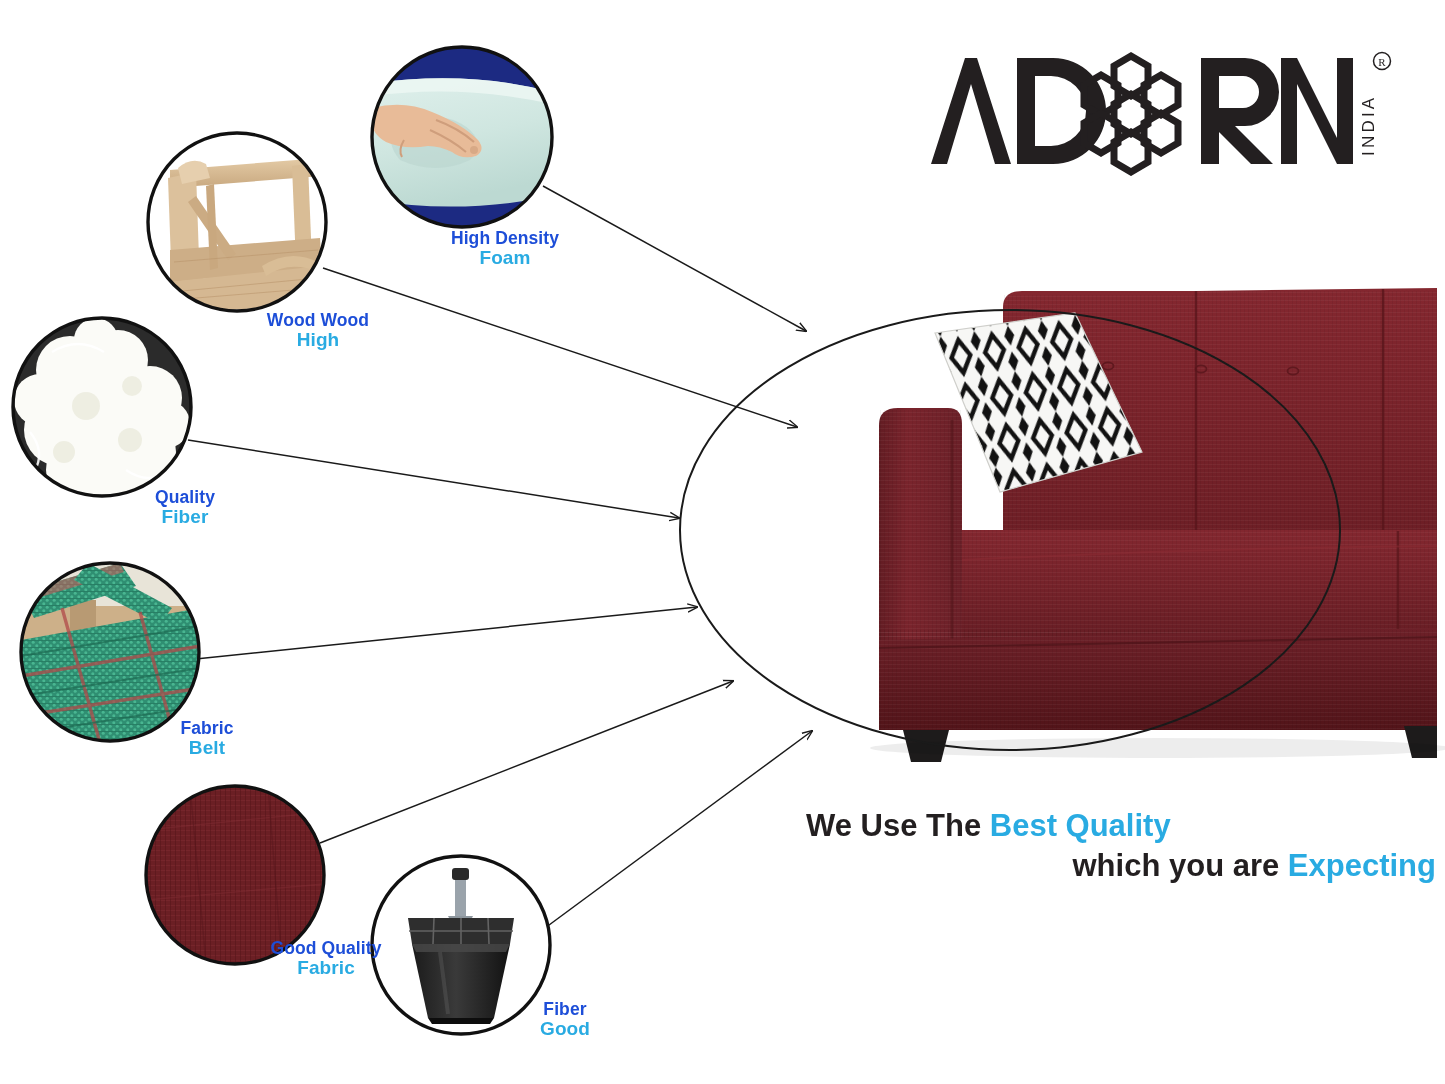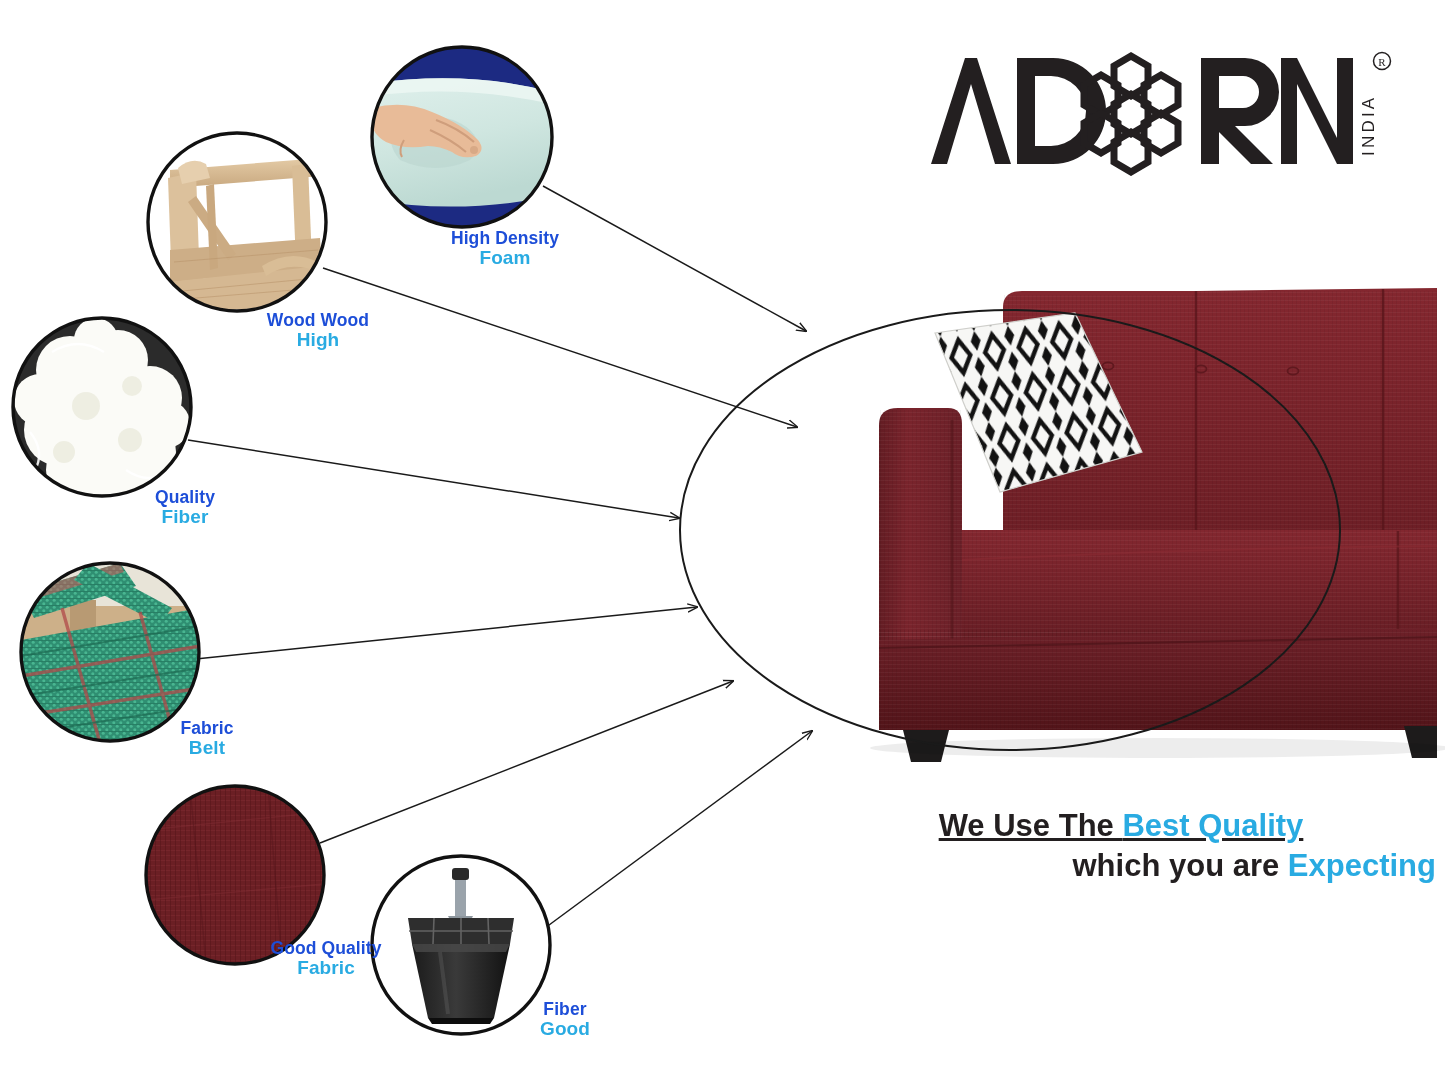--- a/index.html
+++ b/index.html
@@ -68,21 +68,21 @@
     position: absolute;
     left: 806px;
     top: 806px;
     width: 630px;
     z-index: 7;
     color: #231f20;
     font-weight: 700;
     font-size: 31px;
     line-height: 1.28;
   }
-  #tagline .line1 { display: block; text-align: center; text-decoration: underline; }
+  #tagline .line1 { display: block; text-align: left; }
   #tagline .line2 { display: block; text-align: right; }
   #tagline .hl { color: #29ABE2; }
 </style>
 </head>
 <body>
 
 <div id="stage">
 
   <svg id="hero-layer" class="layer" viewBox="0 0 1445 1084">
     <defs>

